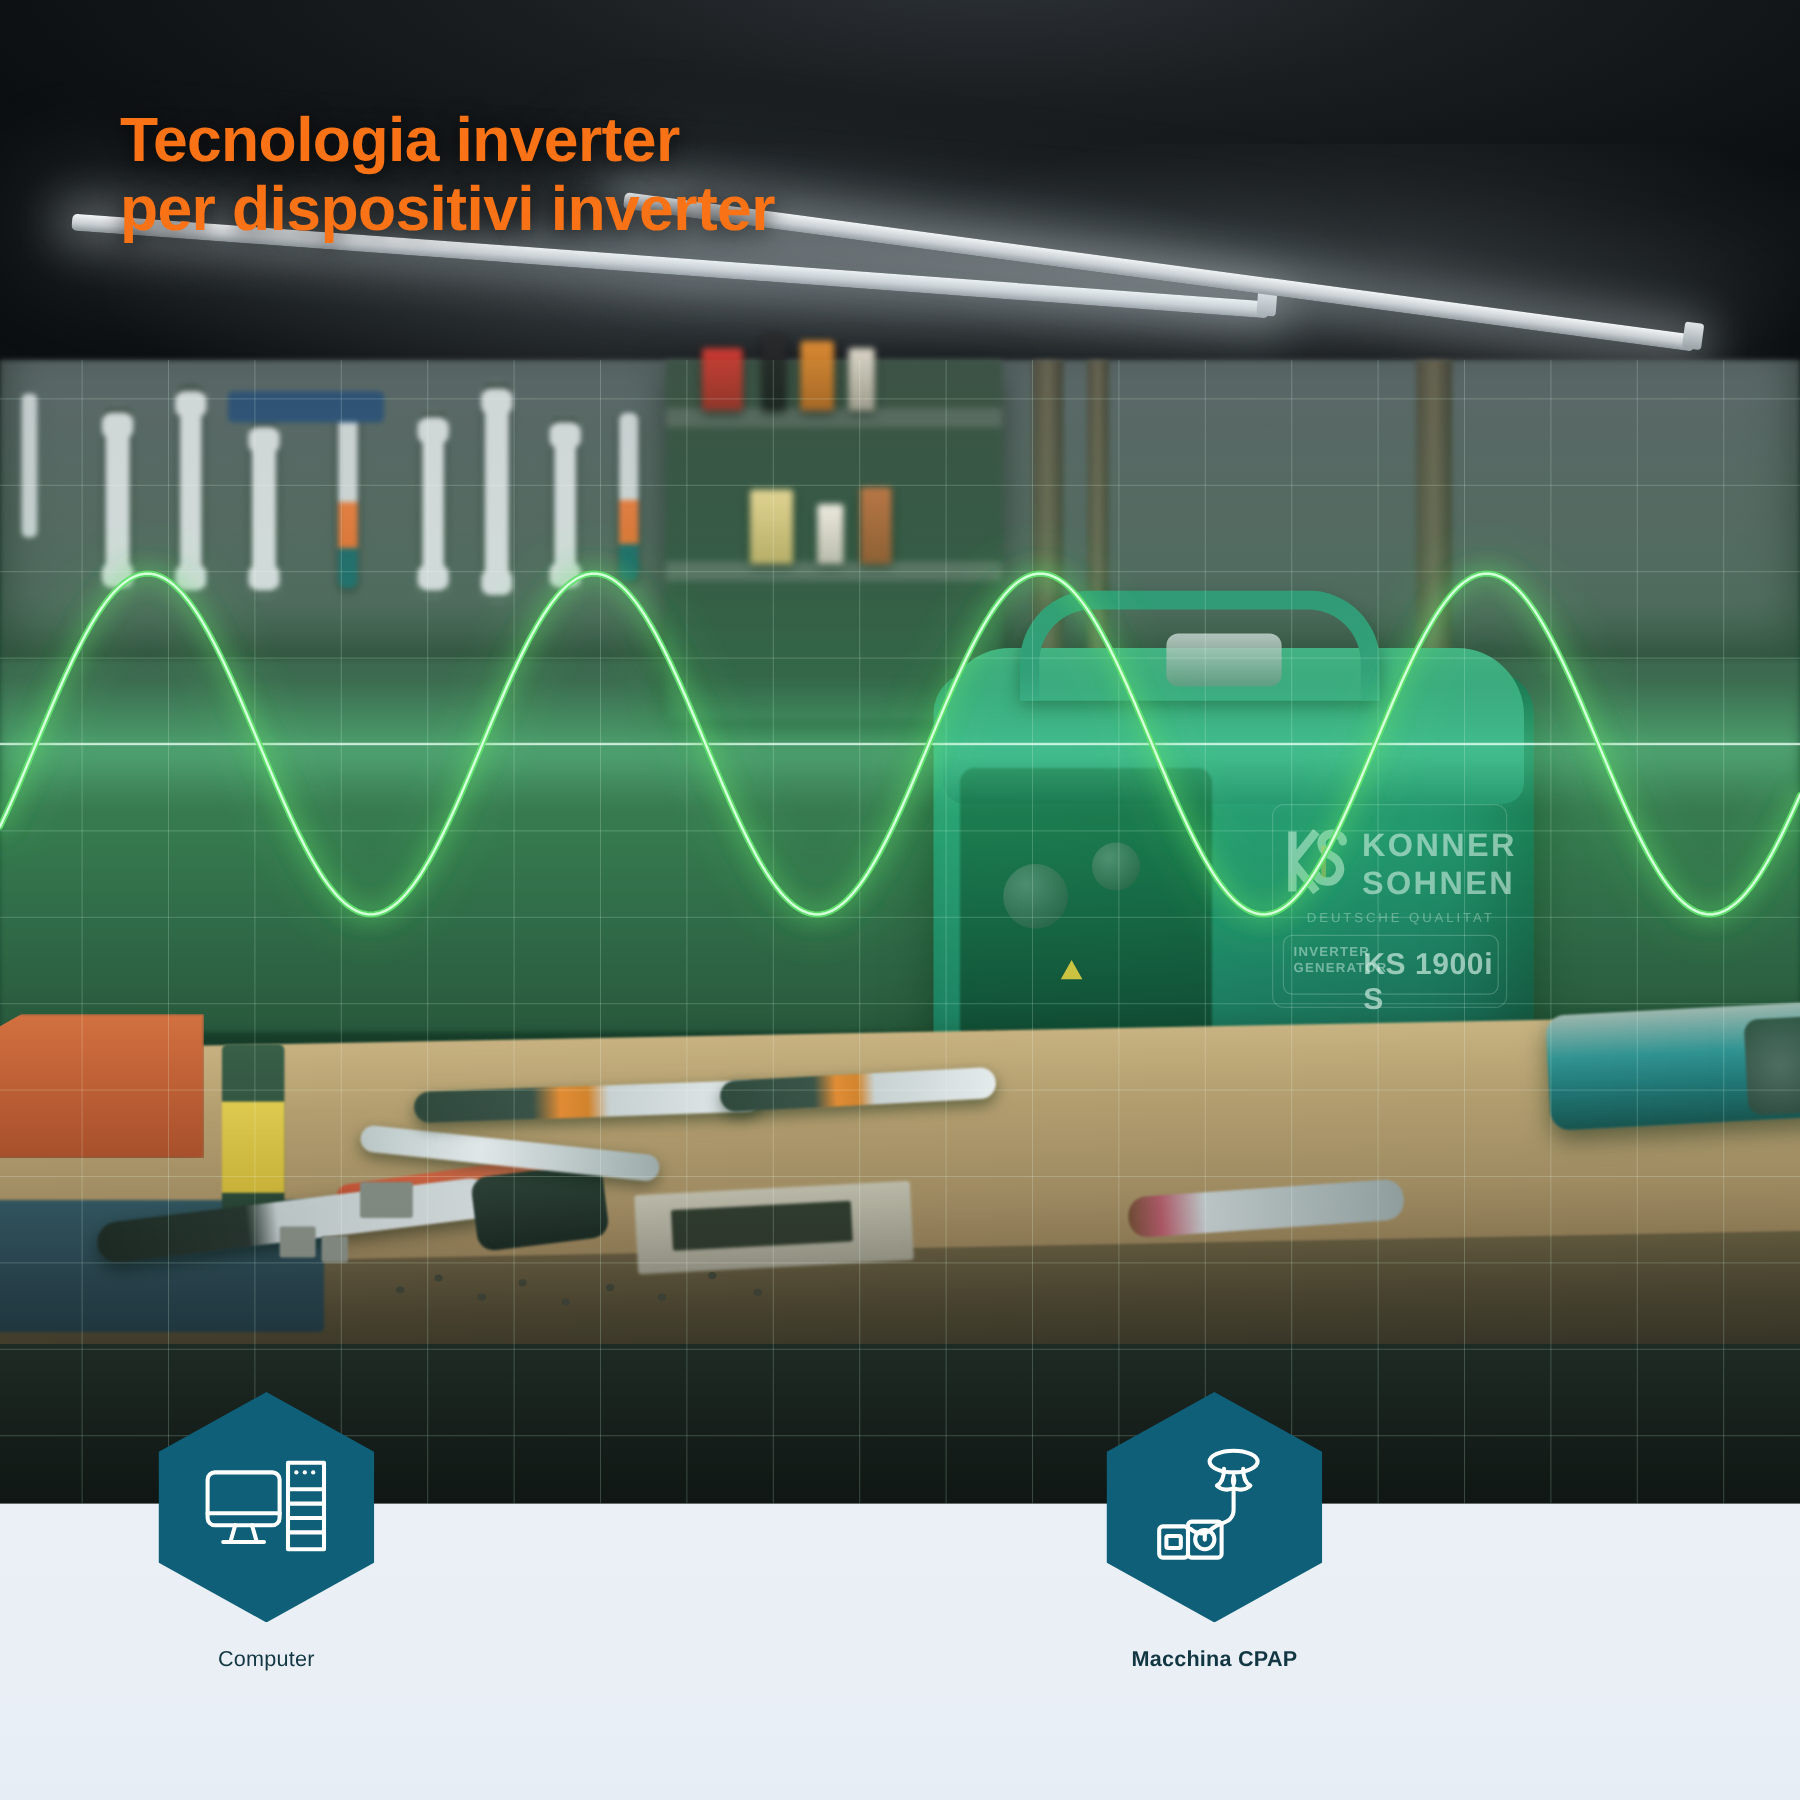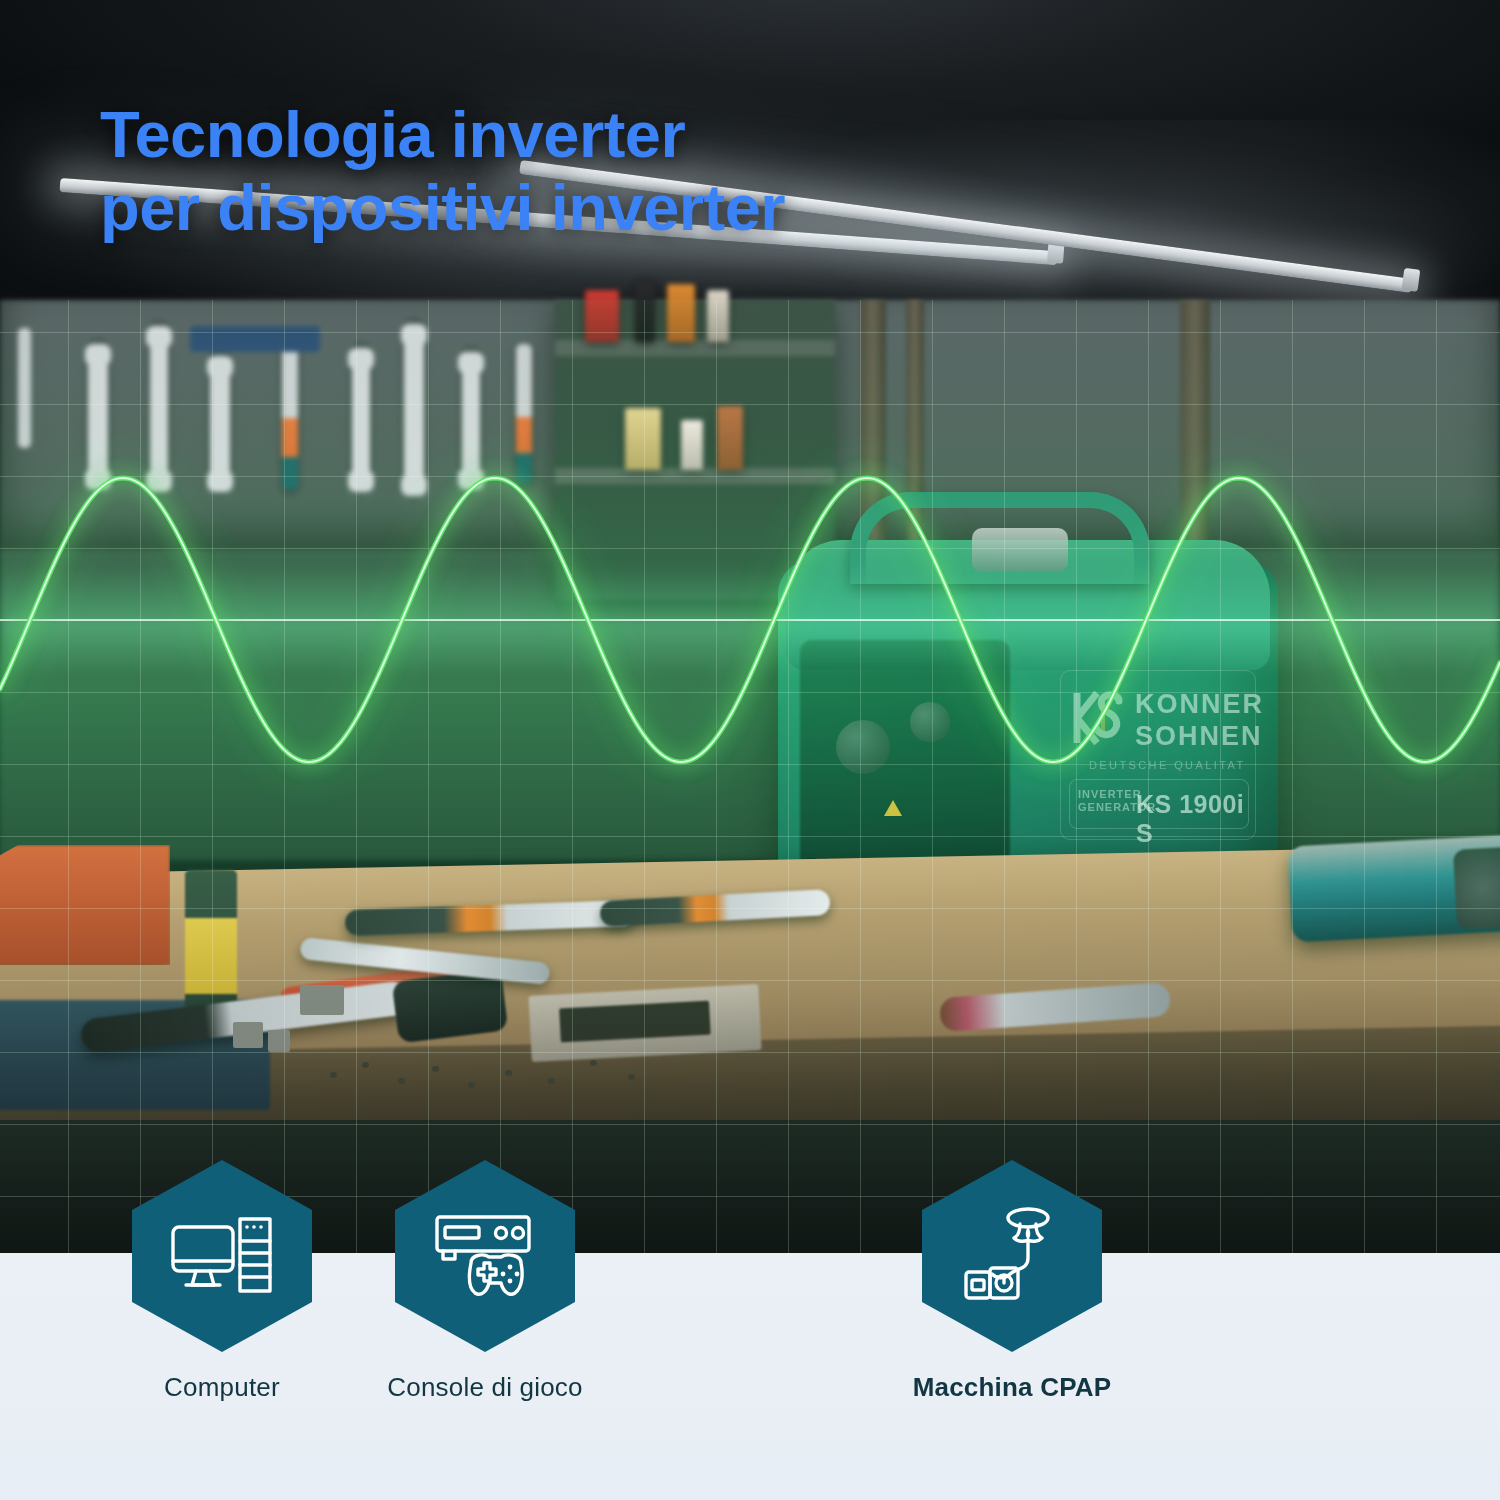--- a/index.html
+++ b/index.html
@@ -186,36 +186,36 @@
     background-image:
       linear-gradient(rgba(198,240,212,.26) 1px, transparent 1px),
       linear-gradient(90deg, rgba(198,240,212,.26) 1px, transparent 1px);
     background-size:72px 72px; background-position:-4px 32px;
     mix-blend-mode:screen; opacity:.85; }
   .centerline { position:absolute; left:0; top:619px; width:1500px; height:2px;
     background:rgba(225,255,235,.75); mix-blend-mode:screen; }
   .wave { position:absolute; left:0; top:300px; width:1500px; height:953px; pointer-events:none; }
 
   
-  .headline { position:absolute; left:100px; top:99px; width:1100px;
-    font-size:65px; font-weight:bold; line-height:1.12; color:#3b82f6;
+  .headline { position:absolute; left:100px; top:88px; width:1100px;
+    font-size:52px; font-weight:bold; line-height:1.12; color:#f97316;
     letter-spacing:-.5px; text-shadow:0 3px 18px rgba(0,0,0,.75); }
   .headline .l2 { display:block; }
 
   
   .bottom { position:absolute; left:0; bottom:0; width:1500px; height:247px;
     background:linear-gradient(180deg,#eaf0f6 0%,#e9eff5 60%,#e6edf4 100%); }
   .hexrow { position:absolute; left:0; bottom:0; width:1500px; height:340px; }
   .hexcell { position:absolute; bottom:0; width:264px; height:340px; }
   .hex { position:absolute; left:42px; top:0; width:180px; height:192px;
     background:#0f5f79; clip-path:polygon(50% 0%,100% 26%,100% 74%,50% 100%,0% 74%,0% 26%); }
   .hexicon { position:absolute; left:42px; top:0; width:180px; height:192px;
     display:flex; align-items:center; justify-content:center; }
   .hexlabel { position:absolute; left:0; top:212px; width:264px; text-align:center;
-    font-size:26px; color:#123642; letter-spacing:.2px; }
+    font-size:18px; color:#123642; letter-spacing:.2px; }
 </style>
 </head>
 <body>
 
 <div id="stage">
 
   <div class="photo">
 
     <div class="ceiling"></div>
     <div class="tube t1">
@@ -370,41 +370,20 @@
           <rect x="70" y="6" width="30" height="72"></rect>
           <circle cx="77" cy="14" r="1.8" fill="#fff" stroke="none"></circle>
           <circle cx="84" cy="14" r="1.8" fill="#fff" stroke="none"></circle>
           <circle cx="91" cy="14" r="1.8" fill="#fff" stroke="none"></circle>
           <path d="M70 28 H100 M70 40 H100 M70 52 H100 M70 64 H100"></path>
         </svg>
       </div>
       <div class="hexlabel">Computer</div>
     </div>
 
-    <div class="hexcell" style="left:353px;">
-      <div class="hex"></div>
-      <div class="hexicon">
-        <svg width="108" height="90" viewBox="0 0 108 90" fill="none" stroke="#ffffff" stroke-width="3.4" stroke-linecap="round" stroke-linejoin="round">
-          <rect x="6" y="6" width="92" height="34" rx="3"></rect>
-          <rect x="14" y="16" width="34" height="11" rx="2"></rect>
-          <circle cx="70" cy="22" r="5.5"></circle>
-            <circle cx="87" cy="22" r="5.5"></circle>
-          <path d="M12 40 V48 H24 V40"></path>
-          <path d="M40 52 C40 44 52 42 58 46 H70 C76 42 90 44 90 52
-                   C92 62 92 76 84 82 C78 86 72 80 70 72 H58 C56 80 50 86 44 82
-                   C36 76 38 62 40 52 Z"></path>
-          <path d="M47 58 H53 V52 H59 V58 H65 V64 H59 V70 H53 V64 H47 Z"></path>
-          <circle cx="79" cy="56" r="2.4" fill="#fff" stroke="none"></circle>
-          <circle cx="86" cy="63" r="2.4" fill="#fff" stroke="none"></circle>
-          <circle cx="79" cy="70" r="2.4" fill="#fff" stroke="none"></circle>
-          <circle cx="72" cy="63" r="2.4" fill="#fff" stroke="none"></circle>
-        </svg>
-      </div>
-      <div class="hexlabel">Console di gioco</div>
-    </div>
 
 
     <div class="hexcell" style="left:880px;font-weight:bold;">
       <div class="hex"></div>
       <div class="hexicon">
         <svg width="104" height="100" viewBox="0 0 104 100" fill="none" stroke="#ffffff" stroke-width="3.4" stroke-linecap="round" stroke-linejoin="round">
           <ellipse cx="68" cy="12" rx="20" ry="9"></ellipse>
           <path d="M60 18 C60 26 58 30 54 32 C58 36 64 36 68 34 C72 36 78 36 82 32 C78 30 76 26 76 18"></path>
           <path d="M68 20 C65 26 65 30 68 34 C71 30 71 26 68 20 Z" fill="#fff" stroke="none"></path>
           <path d="M68 36 V52 C68 64 56 62 50 68 C44 74 36 72 32 68"></path>

